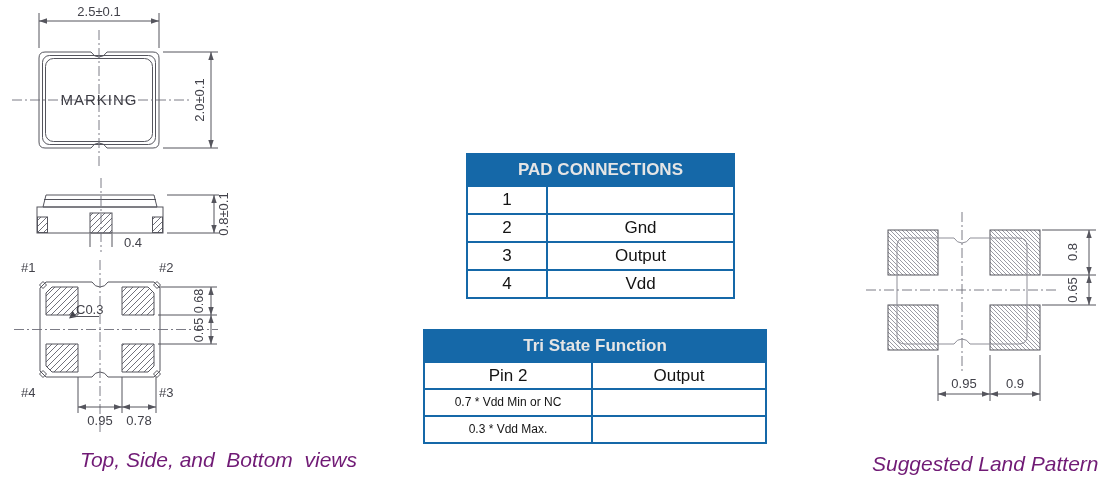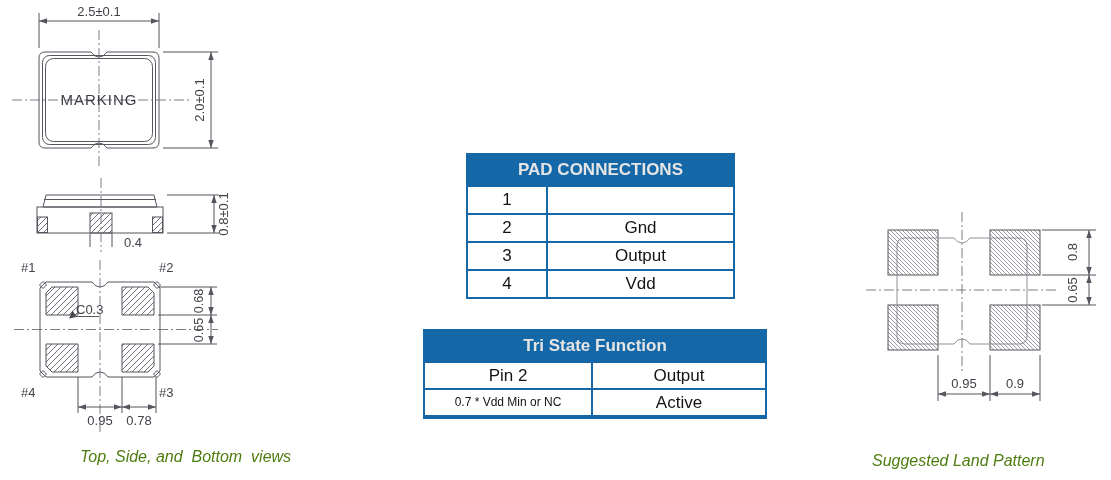--- a/index.html
+++ b/index.html
@@ -38,21 +38,21 @@
     height: 26px; line-height: 26px; text-align: center; font-size: 17px;
     overflow: hidden; white-space: nowrap;
   }
   .tbl-row > div:first-child { border-right: 2px solid var(--accent); }
   .pad-tbl { left: 466px; top: 153px; width: 269px; }
   .tri-tbl { left: 423px; top: 329px; width: 344px; }
   .tri-tbl .tbl-row > div { height: 25px; line-height: 25px; }
   .tri-tbl .cond { font-size: 12px; }
 
   .caption {
-    position: absolute; font-style: italic; font-size: 16px; color: #4d7c0f;
+    position: absolute; font-style: italic; font-size: 21px; color: #701a75;
     white-space: pre; 
   }
   .caption-views { left: 80px; top: 448px; }
   .caption-land  { left: 872px; top: 452px; }
 </style>
 </head>
 <body>
 
 <div class="stage">
 
@@ -197,21 +197,21 @@
   </div>
 
   <div class="tbl tri-tbl">
     <div class="tbl-head">Tri State Function</div>
     <div class="tbl-row">
       <div>Pin 2</div>
       <div>Output</div>
     </div>
     <div class="tbl-row">
       <div class="cond">0.7 * Vdd Min or NC</div>
-      <div>Active</div>
-    </div>
-    <div class="tbl-row">
+    </div>
+    <div class="tbl-row">
+      <div class="cond">0.3 * Vdd Max.</div>
     </div>
   </div>
 
   <div class="caption caption-views">Top, Side, and  Bottom  views</div>
   <div class="caption caption-land">Suggested Land Pattern</div>
 </div>
 
 </body></html>

